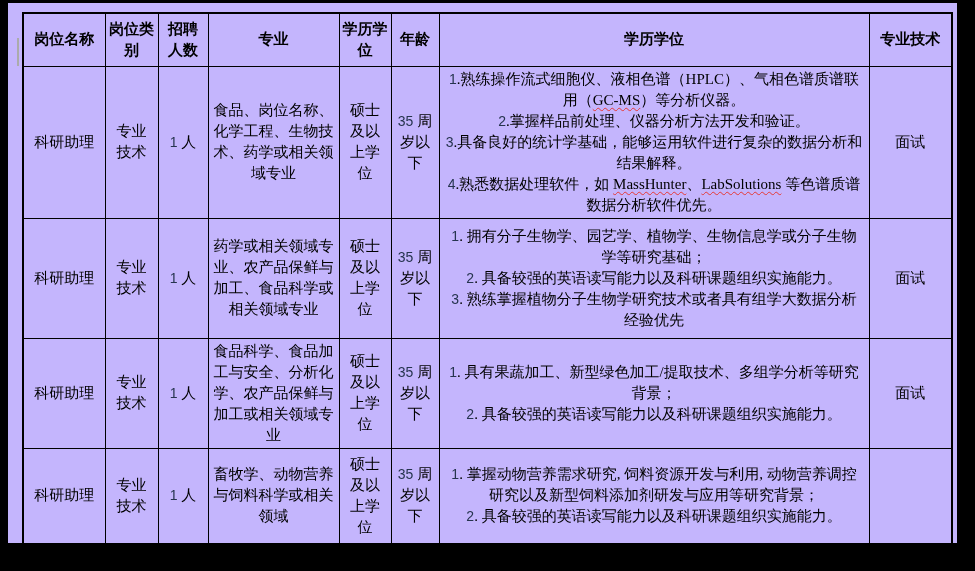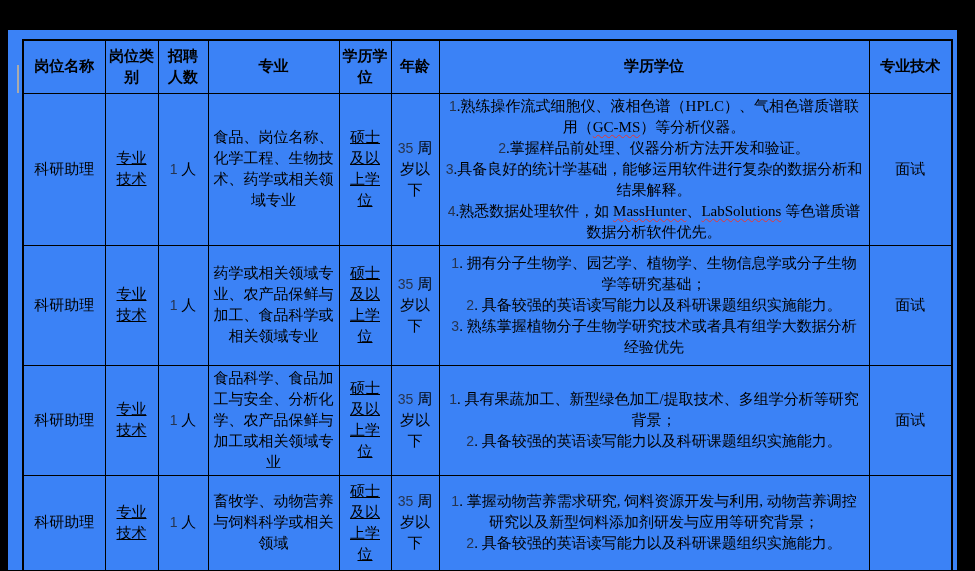--- a/index.html
+++ b/index.html
@@ -3,22 +3,22 @@
 <meta charset="utf-8">
 <style>
   html,body{margin:0;padding:0;}
   body{
     width:975px;height:571px;position:relative;
     background:#000;overflow:hidden;
     font-family:"Liberation Serif","DejaVu Serif",serif;
     -webkit-font-smoothing:antialiased;
   }
   .page{
-    position:absolute;left:8px;top:30px;width:949px;height:540px;
-    background:#3b82f6;
+    position:absolute;left:8px;top:3px;width:949px;height:540px;
+    background:#c4b5fd;
   }
   .margin-tick{
     position:absolute;left:9px;top:35px;width:2px;height:28px;
     background:#ababab;
   }
   table.recruit{
     position:absolute;left:14px;top:9px;
     border-collapse:collapse;table-layout:fixed;
     width:929px;
     border:2px solid #000;
@@ -40,21 +40,21 @@
   }
   thead tr{height:53px;}
   tbody tr:nth-child(1){height:147px;}
   tbody tr:nth-child(2){height:120px;}
   tbody tr:nth-child(3){height:108px;}
   tbody tr:nth-child(4){height:96px;}
   td.conditions{
     text-align:left;
     padding:2px 6px 2px 5px;
   }
-  td.narrow{padding:2px 6px;text-decoration:underline;}
+  td.narrow{padding:2px 6px;}
   .num{
     color:#26344f;
     font-family:"Liberation Sans","DejaVu Sans",sans-serif;
     font-size:14px;
   }
   .misspell{
     text-decoration-line:underline;
     text-decoration-style:wavy;
     text-decoration-color:#e53935;
     text-decoration-thickness:1px;

